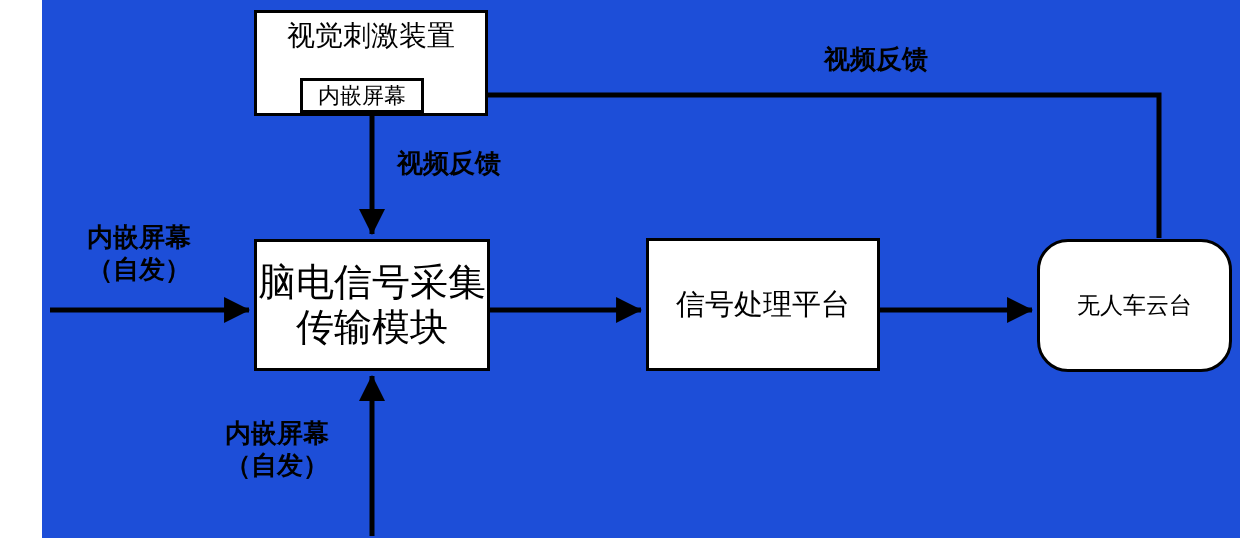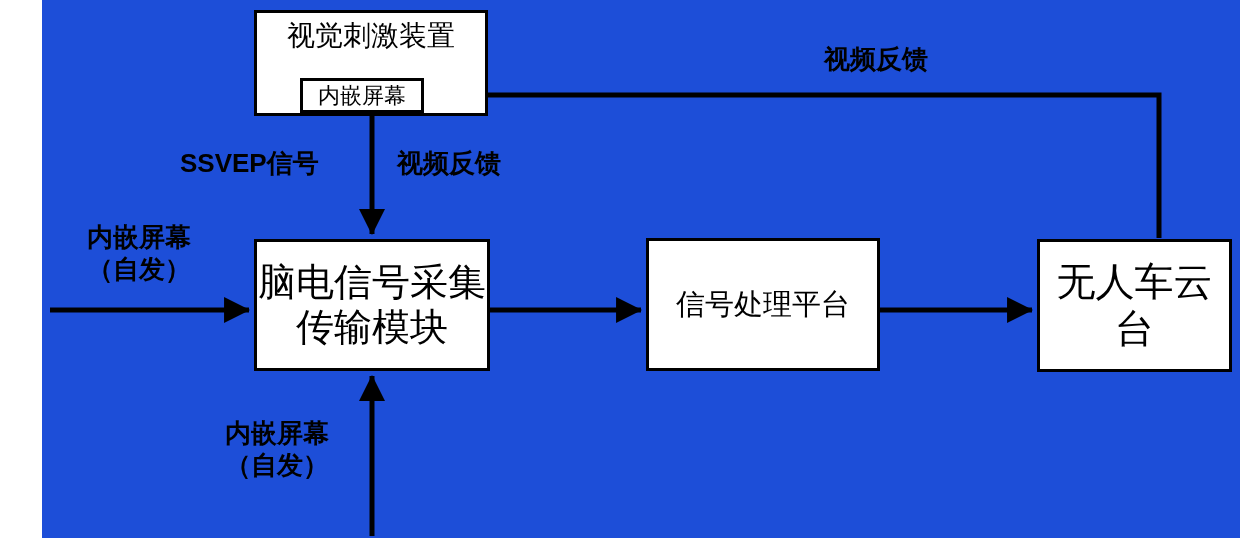--- a/index.html
+++ b/index.html
@@ -81,21 +81,22 @@
     top: 238px;
     width: 234px;
     height: 133px;
     font-size: 29px;
   }
   #box-vehicle-gimbal {
     left: 995px;
     top: 239px;
     width: 195px;
     height: 133px;
-    font-size: 39px;
+    font-size: 23px;
+    border-radius: 31px;
   }
   #label-video-feedback-top {
     left: 782px;
     top: 44px;
     font-size: 26px;
   }
   #label-ssvep {
     left: 138px;
     top: 148px;
     font-size: 26px;
@@ -159,21 +160,20 @@
   <div class="box" id="box-signal-platform">
     <span class="box-text">信号处理平台</span>
   </div>
 
   <div class="box" id="box-vehicle-gimbal">
     <span class="box-text">无人车云台</span>
   </div>
 
   <div class="label" id="label-video-feedback-top">视频反馈</div>
 
-  <div class="label" id="label-ssvep">SSVEP信号</div>
 
   <div class="label" id="label-video-feedback-mid">视频反馈</div>
 
   <div class="label" id="label-event-imagery">内嵌屏幕
 （自发）</div>
 
   <div class="label" id="label-conscious-blink">内嵌屏幕
 （自发）</div>
 
 </div>

